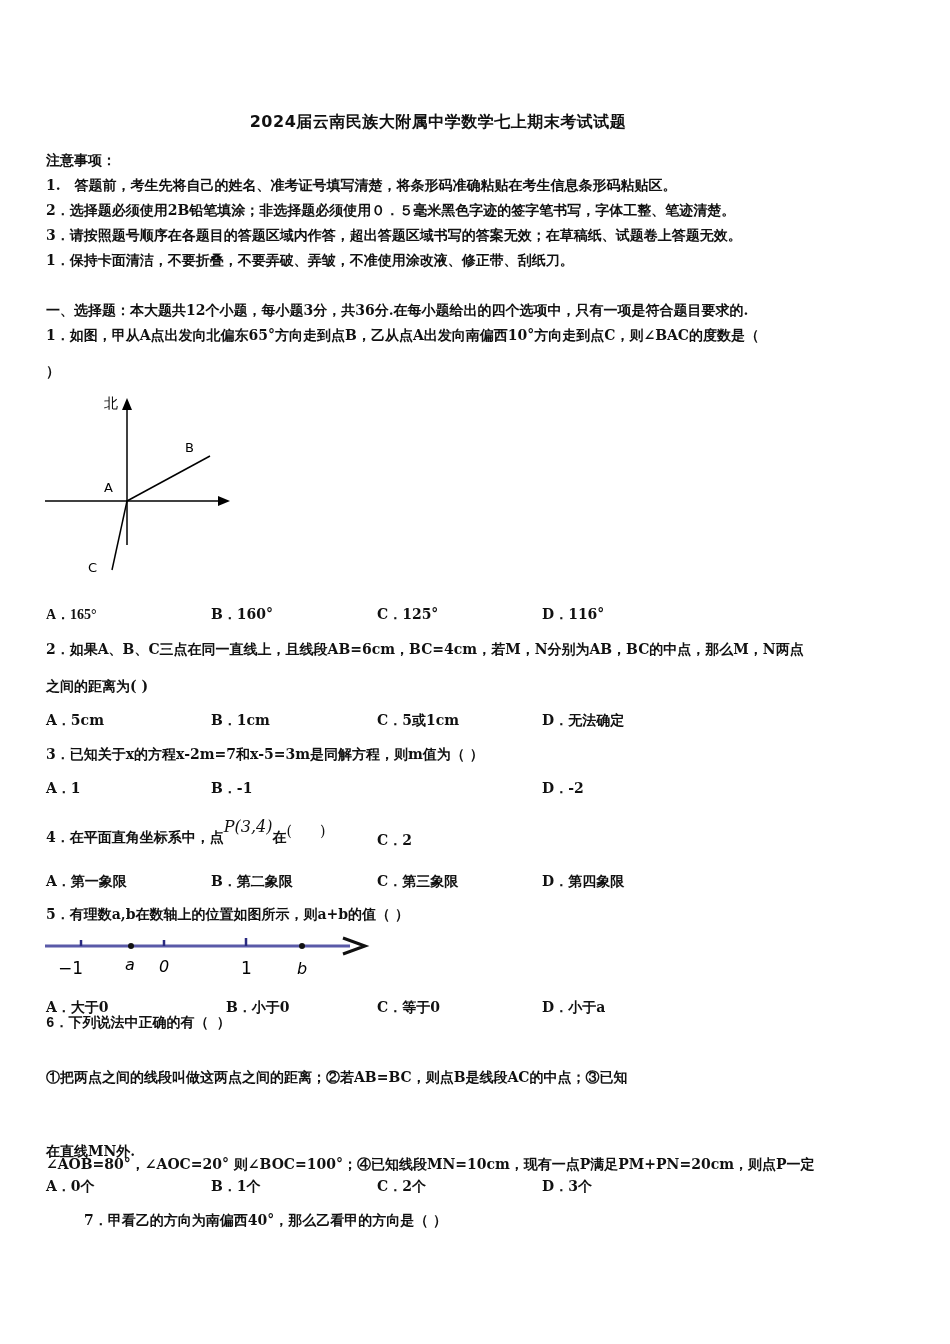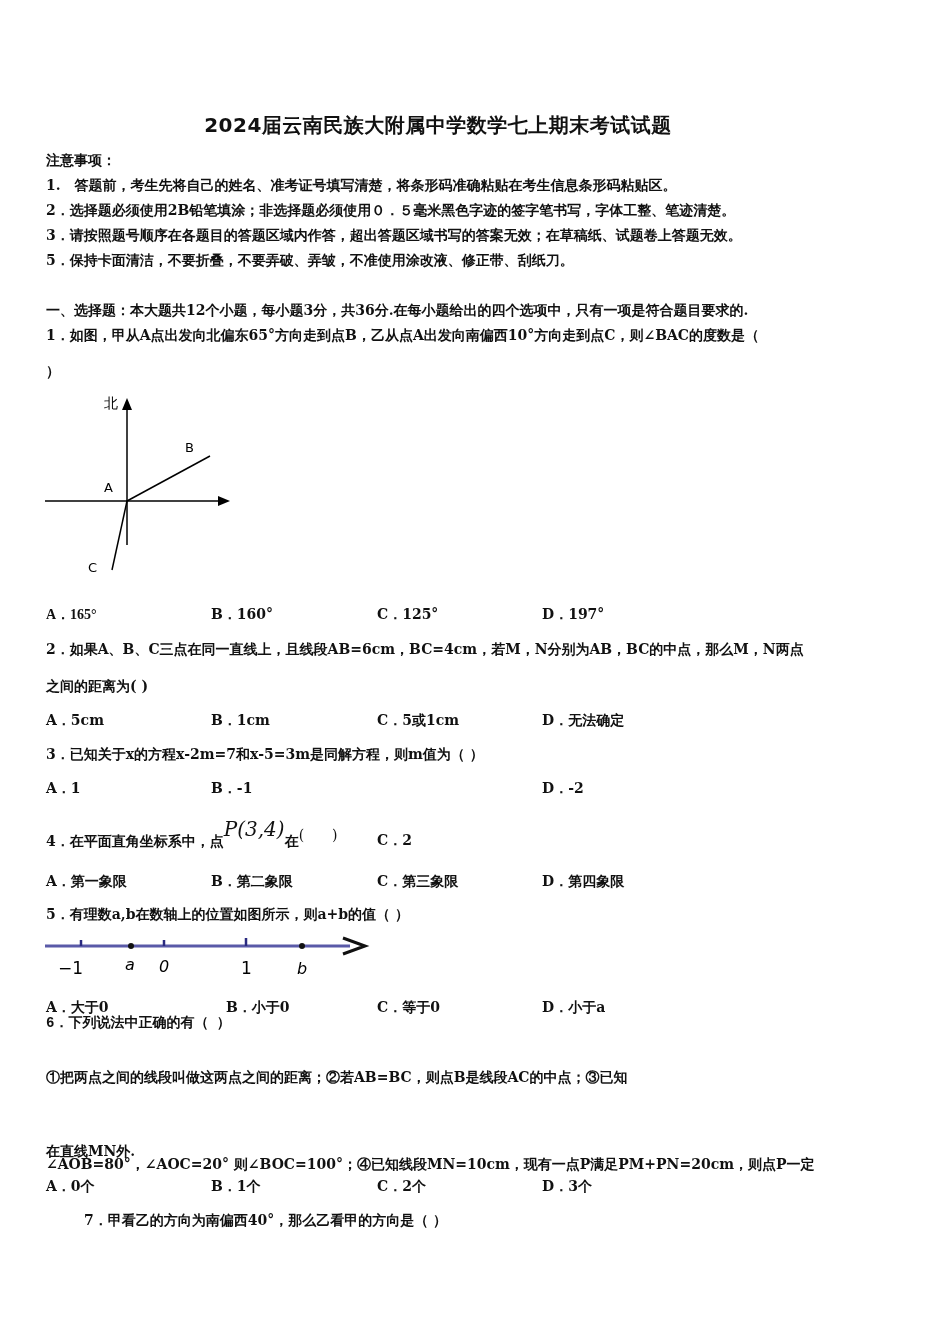--- a/index.html
+++ b/index.html
@@ -1,37 +1,37 @@
 <!DOCTYPE html>
 <html><head>
 <meta charset="utf-8">
 <style>
   html, body { margin: 0; padding: 0; background: #ffffff; }
   body { width: 950px; height: 1344px; position: relative; overflow: hidden;
          font-family: "DejaVu Serif", "Liberation Serif", serif; color: #111; }
   .abs { position: absolute; white-space: nowrap; }
   .title { left: 0; width: 876px; top: 112px; text-align: center;
            font-family: "DejaVu Sans", "Liberation Sans", sans-serif;
-           font-weight: bold; font-size: 20px; letter-spacing: 0.5px; }
+           font-weight: bold; font-size: 16px; letter-spacing: 0.5px; }
   .txt { font-size: 14px; font-weight: bold; left: 46px; }
   .opt { font-size: 14px; font-weight: bold; }
   .optA { left: 46px; } .optB { left: 211px; } .optC { left: 377px; } .optD { left: 542px; }
   .math { font-family: "DejaVu Serif", "Liberation Serif", serif; font-style: italic; font-weight: normal; }
   svg text { font-family: "DejaVu Sans", "Liberation Sans", sans-serif; }
 </style>
 </head>
 <body>
 
 <div class="abs title">2024届云南民族大附属中学数学七上期末考试试题</div>
 
 <div class="abs txt" style="top:152px;">注意事项：</div>
 <div class="abs txt" style="top:177px;">1.　答题前，考生先将自己的姓名、准考证号填写清楚，将条形码准确粘贴在考生信息条形码粘贴区。</div>
 <div class="abs txt" style="top:202px;">2．选择题必须使用2B铅笔填涂；非选择题必须使用０．５毫米黑色字迹的签字笔书写，字体工整、笔迹清楚。</div>
 <div class="abs txt" style="top:227px;">3．请按照题号顺序在各题目的答题区域内作答，超出答题区域书写的答案无效；在草稿纸、试题卷上答题无效。</div>
-<div class="abs txt" style="top:252px;">5．保持卡面清洁，不要折叠，不要弄破、弄皱，不准使用涂改液、修正带、刮纸刀。</div>
+<div class="abs txt" style="top:252px;">1．保持卡面清洁，不要折叠，不要弄破、弄皱，不准使用涂改液、修正带、刮纸刀。</div>
 
 <div class="abs txt" style="top:302px;">一、选择题：本大题共12个小题，每小题3分，共36分.在每小题给出的四个选项中，只有一项是符合题目要求的.</div>
 
 <div class="abs txt" style="top:327px;">1．如图，甲从A点出发向北偏东65°方向走到点B，乙从点A出发向南偏西10°方向走到点C，则∠BAC的度数是（</div>
 <div class="abs txt" style="top:363px;">）</div>
 
 <svg class="abs" style="left:40px; top:390px;" width="200" height="190">
   <line x1="5" y1="111" x2="180" y2="111" stroke="#000" stroke-width="1.5"></line>
   <polygon points="190,111 178,106 178,116" fill="#000"></polygon>
   <line x1="87" y1="20" x2="87" y2="155" stroke="#000" stroke-width="1.5"></line>
@@ -40,37 +40,37 @@
   <line x1="87" y1="111" x2="72" y2="180" stroke="#000" stroke-width="1.5"></line>
   <text x="64" y="18" font-size="14">北</text>
   <text x="145" y="62" font-size="13">B</text>
   <text x="64" y="102" font-size="13">A</text>
   <text x="48" y="182" font-size="13">C</text>
 </svg>
 
 <div class="abs opt optA" style="top:606px;font-family:Liberation Serif, serif;">A．165°</div>
 <div class="abs opt optB" style="top:606px;">B．160°</div>
 <div class="abs opt optC" style="top:606px;">C．125°</div>
-<div class="abs opt optD" style="top:606px;">D．197°</div>
+<div class="abs opt optD" style="top:606px;">D．116°</div>
 
 <div class="abs txt" style="top:641px;">2．如果A、B、C三点在同一直线上，且线段AB=6cm，BC=4cm，若M，N分别为AB，BC的中点，那么M，N两点</div>
 <div class="abs txt" style="top:678px;">之间的距离为(  )</div>
 <div class="abs opt optA" style="top:712px;">A．5cm</div>
 <div class="abs opt optB" style="top:712px;">B．1cm</div>
 <div class="abs opt optC" style="top:712px;">C．5或1cm</div>
 <div class="abs opt optD" style="top:712px;">D．无法确定</div>
 
 <div class="abs txt" style="top:746px;">3．已知关于x的方程x-2m=7和x-5=3m是同解方程，则m值为（  ）</div>
 <div class="abs opt optA" style="top:780px;">A．1</div>
 <div class="abs opt optB" style="top:780px;">B．-1</div>
 <div class="abs opt optC" style="top:824px;margin-top:8px;">C．2</div>
 <div class="abs opt optD" style="top:780px;">D．-2</div>
 
 <div class="abs txt" style="top:827px;">
-  <span>4．在平面直角坐标系中，点</span><span class="math" style="font-size:20px; position:relative; top:-10px;">P(3,4)</span><span>在</span><span style="font-weight:normal; position:relative; top:-6px;">(　　)</span>
+  <span>4．在平面直角坐标系中，点</span><span class="math" style="font-size:16px; position:relative; top:-10px;">P(3,4)</span><span>在</span><span style="font-weight:normal; position:relative; top:-6px;">(　　)</span>
 </div>
 <div class="abs opt optA" style="top:873px;">A．第一象限</div>
 <div class="abs opt optB" style="top:873px;">B．第二象限</div>
 <div class="abs opt optC" style="top:873px;">C．第三象限</div>
 <div class="abs opt optD" style="top:873px;">D．第四象限</div>
 
 <div class="abs txt" style="top:906px;">5．有理数a,b在数轴上的位置如图所示，则a+b的值（  ）</div>
 <svg class="abs" style="left:40px; top:930px;" width="340" height="50">
   <line x1="5" y1="16" x2="310" y2="16" stroke="#5a5aa8" stroke-width="3"></line>
   <polyline points="303,8 325,16 303,24" fill="none" stroke="#111" stroke-width="3"></polyline>

